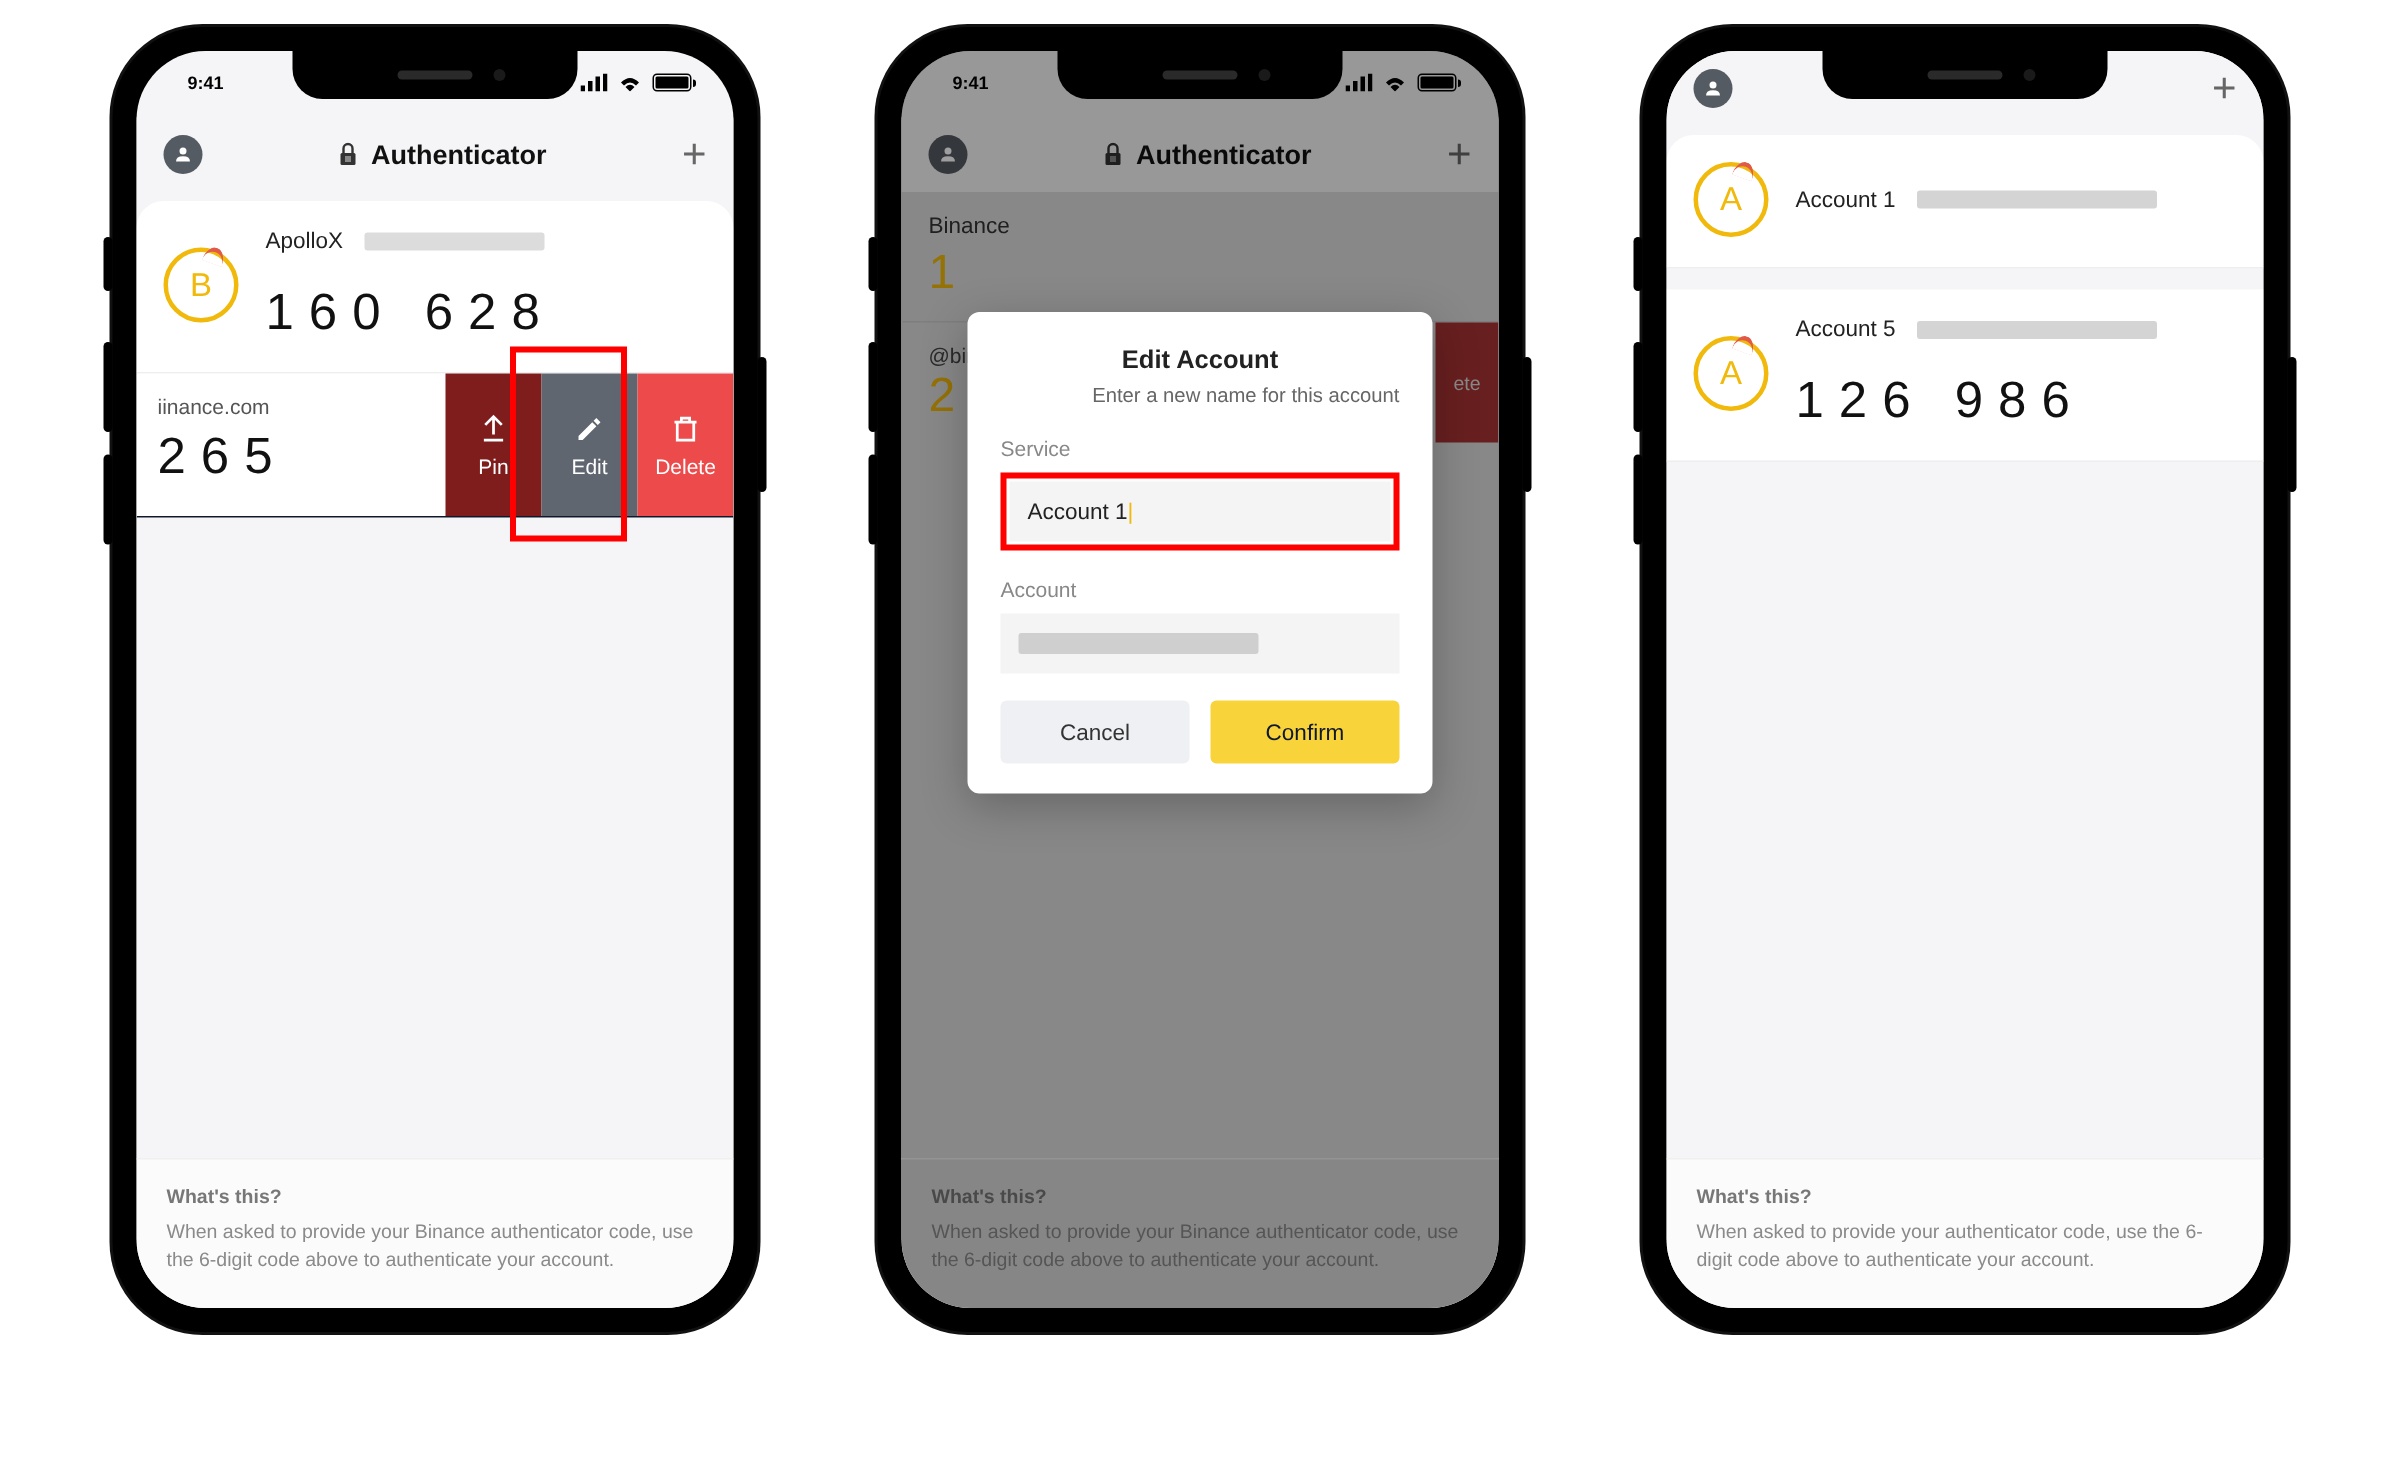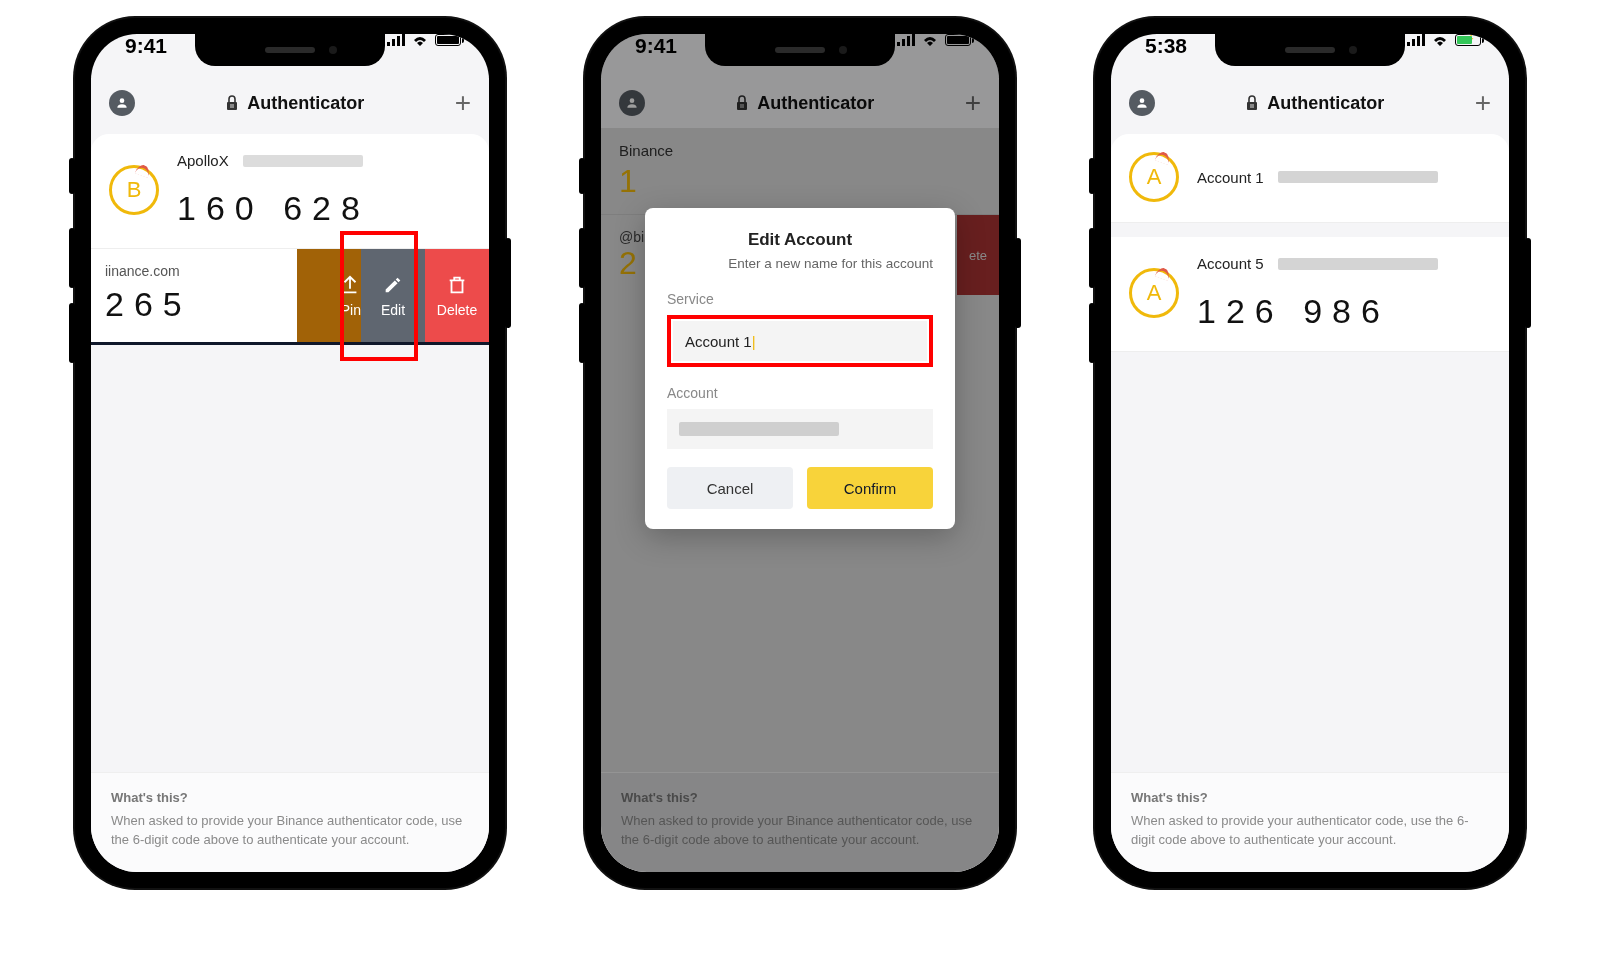--- a/index.html
+++ b/index.html
@@ -42,23 +42,23 @@
     width: 190px; height: 32px;
     background: #000;
     border-radius: 0 0 20px 20px;
     z-index: 50;
     display:flex; align-items:center; justify-content:center; gap:40px;
   }
   .notch::before{content:""; width:50px; height:6px; background:#2a2a2a; border-radius:4px;}
   .notch::after{content:""; width:8px; height:8px; background:#1a1a1a; border-radius:50%; position:absolute; right:48px;}
   .status-bar {
     height: 44px;
-    display:flex; justify-content:space-between; align-items:flex-start;
+    display:flex; justify-content:space-between; align-items:center;
     padding: 0 28px 2px 34px;
-    font-size: 21px; font-weight: 600; color:#000;
+    font-size: 12px; font-weight: 600; color:#000;
   }
   .status-icons { display:flex; gap:6px; align-items:center;}
   .sig-icon, .wifi-icon { width:18px; height:12px; }
   .batt { width:26px; height:12px; border:1.5px solid #000; border-radius:3px; position:relative;}
   .batt::after{content:""; position:absolute; right:-4px; top:3px; width:2px; height:5px; background:#000; border-radius:0 2px 2px 0;}
   .batt-fill{ position:absolute; left:1px; top:1px; bottom:1px; right:1px; background:#000; border-radius:1px;}
   .batt.charging .batt-fill{ background:#34c759; right:8px;}
   .batt.charging::before{content:"⚡"; position:absolute; font-size:9px; left:8px; top:-1px; color:#000;}
   .app-header {
     height: 50px;
@@ -94,34 +94,34 @@
   .entry-info{ display:flex; flex-direction:column; gap:20px;}
   .entry-top{ display:flex; align-items:center; gap:14px;}
   .entry-name{ font-size:15px; color:#222;}
   .entry-mask{ width:120px; height:12px; background:#dcdcdc; border-radius:2px;}
   .entry-mask.lg{ width:160px; background:#d4d4d4;}
   .entry-code{ font-size:34px; letter-spacing:10px; color:#111; font-weight:400;}
 
   
   .swipe-row{
     display:flex; align-items:stretch; background:#fff; height:96px;
-    border-bottom:3px solid #0f172a; position:relative;
+    border-bottom:1px solid #0f172a; position:relative;
   }
   .swipe-left{
     flex:0 0 auto; padding:14px 6px 0 14px; min-width:0;
   }
   .swipe-left .sub{ font-size:14px; color:#555; margin-bottom:6px;}
   .swipe-left .pcode{ font-size:34px; letter-spacing:10px; color:#111;}
   .actions{ display:flex; margin-left:auto;}
   .act{
     width:64px; display:flex; flex-direction:column; align-items:center; justify-content:center;
     color:#fff; font-size:14px; gap:6px;
   }
   .act svg{width:22px;height:22px;fill:#fff;}
-  .act.pin{ background:#a16207;align-items:flex-end;}
+  .act.pin{ background:#7f1d1d;}
   .act.edit{ background:#5f6670;}
   .act.del{ background:#ed4b4b;}
   .hl-red{
     position:absolute; border:4px solid #ff0000; pointer-events:none; z-index:40;
   }
 
   .footer{
     padding:16px 20px 22px 20px; background:#fbfbfc;
     font-size:13px; color:#8a8a8a; line-height:1.45;
     border-top:1px solid #efefef;
@@ -356,37 +356,20 @@
 </div>
 
 <div class="phone">
   <div class="side-btn sb-left1"></div>
     <div class="side-btn sb-left2"></div>
     <div class="side-btn sb-left3"></div>
     <div class="side-btn sb-right"></div>
   <div class="screen">
     <div class="notch"></div>
 
-    <div class="status-bar">
-      <span>5:38</span>
-      <div class="status-icons">
-        <svg class="sig-icon" viewBox="0 0 18 12">
-            <rect x="0" y="8" width="3" height="4"></rect>
-            <rect x="5" y="5" width="3" height="7"></rect>
-            <rect x="10" y="2" width="3" height="10"></rect>
-            <rect x="15" y="0" width="3" height="12"></rect>
-          </svg>
-        <svg class="wifi-icon" viewBox="0 0 18 12">
-            <path d="M9 12 L6 9 Q9 6 12 9 Z M3 6 Q9 0 15 6 L13 8 Q9 4 5 8 Z" fill="#000"></path>
-          </svg>
-        <div class="batt charging">
-            <div class="batt-fill"></div>
-          </div>
-      </div>
-    </div>
 
     <div class="app-header">
       <div class="avatar-btn">
         <svg viewBox="0 0 24 24">
             <circle cx="12" cy="8" r="4"></circle>
             <path d="M4 20 Q4 14 12 14 Q20 14 20 20 Z"></path>
           </svg>
       </div>
       <div class="header-title">
         <svg class="lock-ic" viewBox="0 0 14 16">

